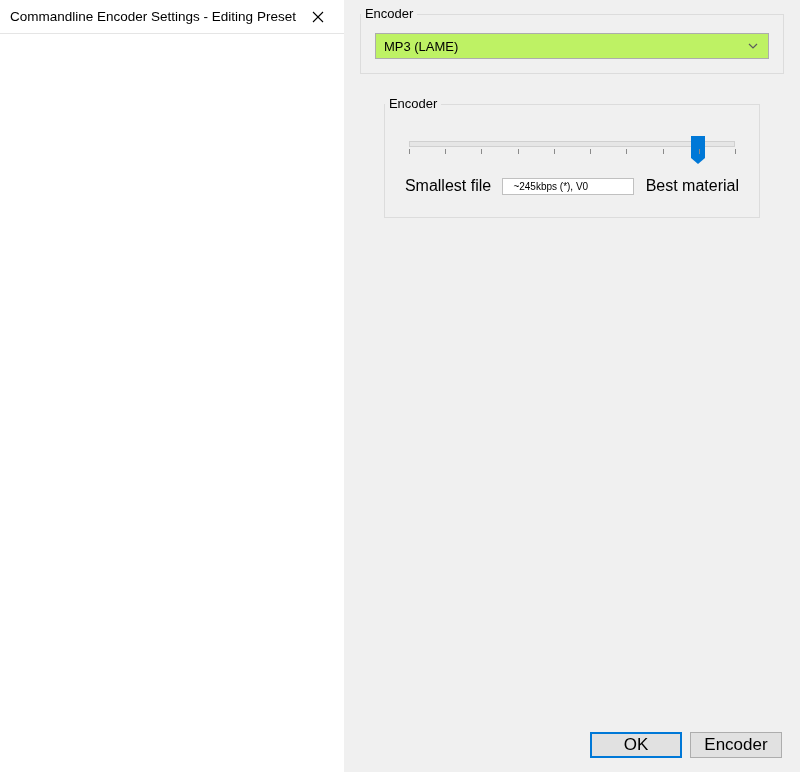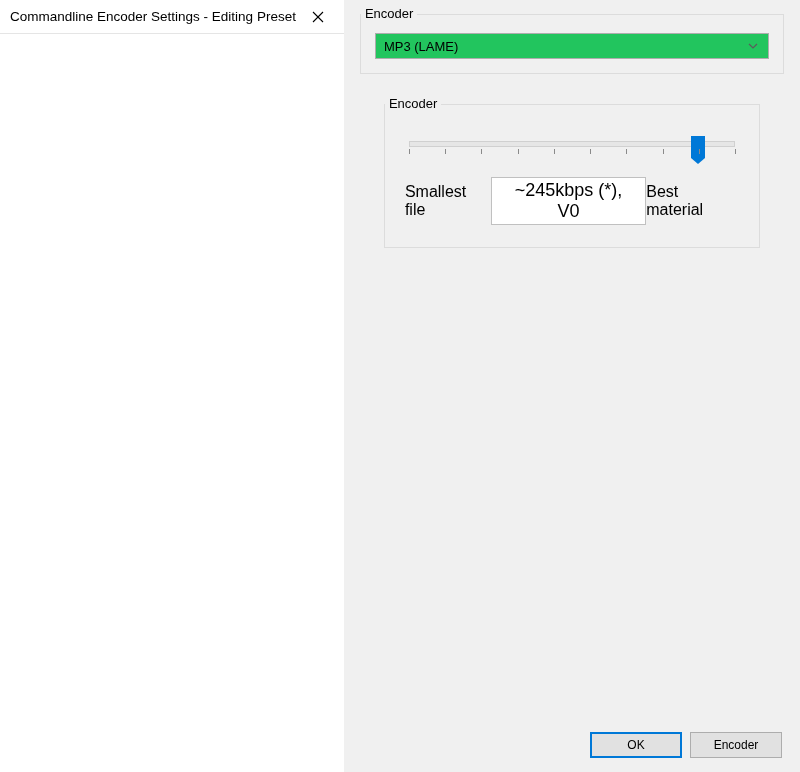--- a/index.html
+++ b/index.html
@@ -68,21 +68,21 @@
       padding: 0 4px;
       font-size: 13px;
       color: #000;
     }
     .encoder-group {
       margin-top: 6px;
     }
     .dropdown {
       width: 100%;
       height: 26px;
-      background: #22c55e;
+      background: #bef264;
       border: 1px solid #adadad;
       display: flex;
       align-items: center;
       padding: 0 8px;
       position: relative;
       cursor: default;
     }
     .dropdown-text {
       flex: 1;
       font-size: 13px;
@@ -156,42 +156,42 @@
       padding: 0 2px;
     }
     .slider-label-left, .slider-label-right {
       font-size: 16px;
       color: #000;
     }
     .slider-center-box {
       border: 1px solid #c0c0c0;
       background: #ffffff;
       padding: 2px 10px;
-      font-size: 18px;
+      font-size: 10px;
       min-width: 132px;
-      text-align: center;
+      text-align: left;
     }
     .footnote {
       margin-top: auto;
       padding: 0 24px 18px 24px;
       font-size: 13.5px;
       color: #000;
     }
     .button-row {
       display: flex;
       justify-content: flex-end;
       gap: 8px;
       padding: 8px 2px 2px 0;
     }
     .btn {
       width: 92px;
       height: 26px;
       background: #e1e1e1;
       border: 1px solid #adadad;
-      font-size: 12px;
+      font-size: 17px;
       cursor: default;
       display: flex;
       align-items: center;
       justify-content: center;
       font-family: inherit;
     }
     .btn-default {
       border: 2px solid #0078d7;
       background: #e1e1e1;
     }

